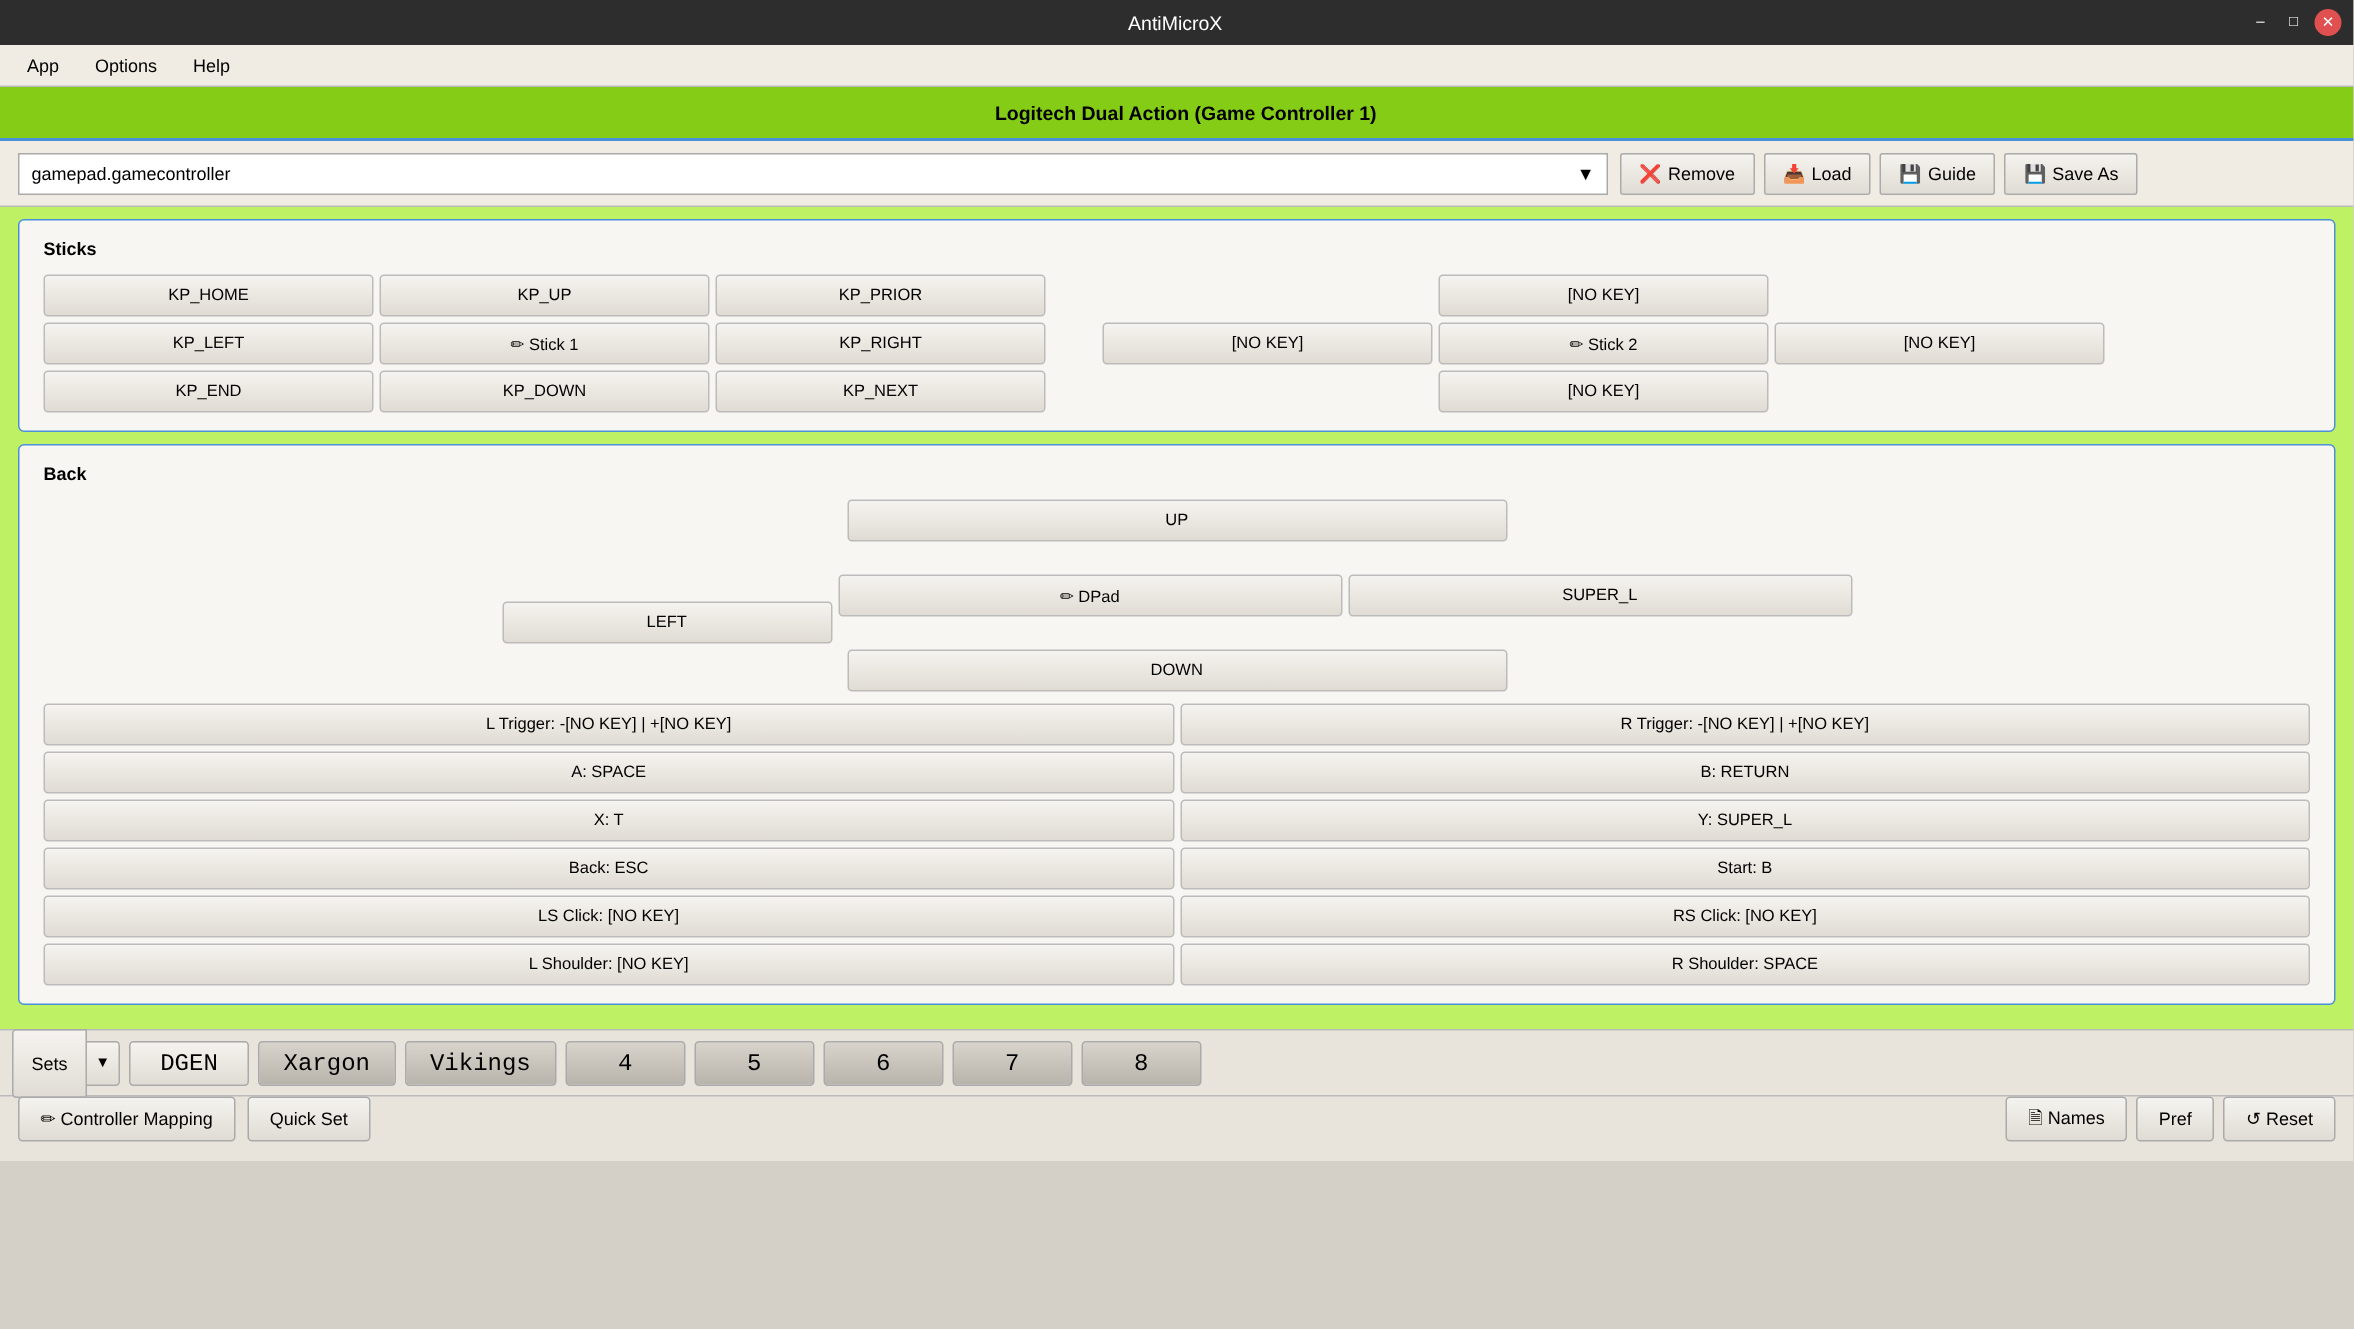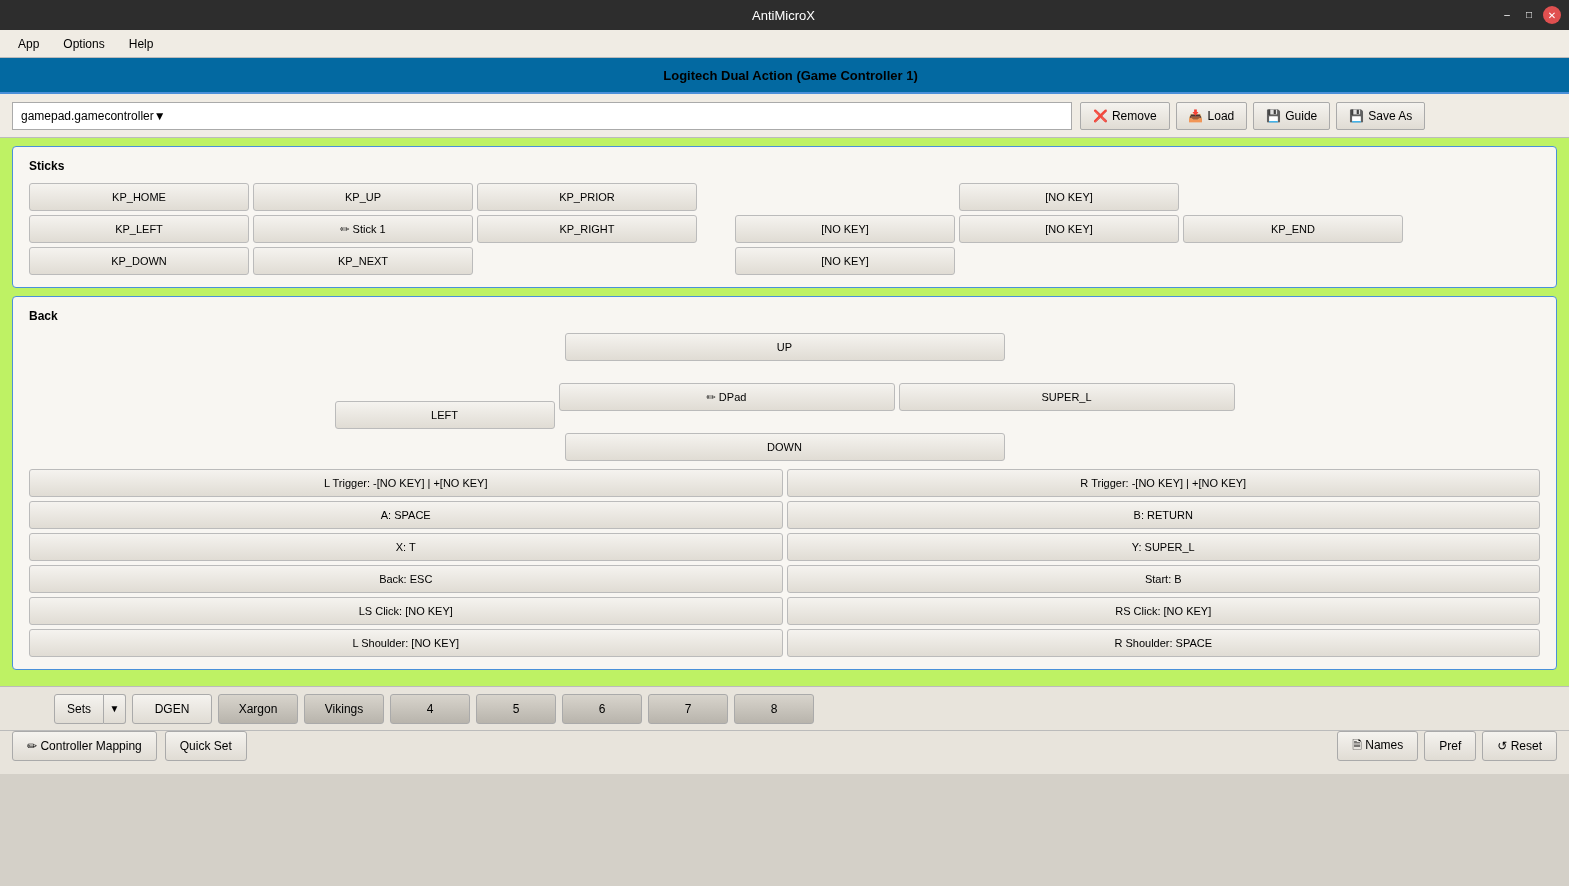--- a/index.html
+++ b/index.html
@@ -62,21 +62,21 @@
       gap: 4px;
     }
     .menu-item {
       padding: 4px 10px;
       cursor: pointer;
       border-radius: 2px;
     }
 
     
     #header-bar {
-      background: #0369a1;
+      background: #84cc16;
       height: 36px;
       display: flex;
       align-items: center;
       justify-content: center;
       border-bottom: 2px solid #4a90d9;
       font-weight: bold;
       font-size: 13px;
       padding-left: 12px;
     }
 
@@ -93,20 +93,21 @@
     .profile-select {
       flex: 1;
       max-width: 1060px;
       height: 28px;
       border: 1px solid #aaa;
       background: #fff;
       padding: 0 8px;
       font-size: 12px;
       display: flex;
       align-items: center;
+      justify-content: space-between;
       cursor: pointer;
     }
     .profile-buttons {
       display: flex;
       gap: 6px;
     }
     .profile-btn {
       height: 28px;
       padding: 0 12px;
       border: 1px solid #aaa;
@@ -161,40 +162,40 @@
       padding: 0 8px;
       gap: 6px;
       border-top: 1px solid #bbb;
     }
     .tab-btn {
       height: 30px;
       padding: 0 16px;
       border: 1px solid #aaa;
       background: linear-gradient(to bottom, #f5f3ef, #e0dcd4);
       cursor: pointer;
-      font-size: 12px;
+      font-size: 16px;
       border-radius: 3px;
       min-width: 80px;
+      font-family: Liberation Mono, monospace;
     }
     .tab-btn.active {
       background: linear-gradient(to bottom, #d8d4cc, #b8b4ac);
     }
     .tab-sets {
       display: flex;
       align-items: center;
     }
     .sets-main {
-      height: 30px;
+      height: 46px;
       padding: 0 12px;
       border: 1px solid #aaa;
       background: linear-gradient(to bottom, #f5f3ef, #e0dcd4);
       cursor: pointer;
       font-size: 12px;
       border-radius: 3px 0 0 3px;
-      margin-left: 46px;
     }
     .sets-arrow {
       height: 30px;
       width: 22px;
       border: 1px solid #aaa;
       border-left: none;
       background: linear-gradient(to bottom, #f5f3ef, #e0dcd4);
       cursor: pointer;
       font-size: 10px;
       border-radius: 0 3px 3px 0;
@@ -298,20 +299,21 @@
       <div class="spacer-cell"></div>
       <div class="spacer-cell"></div>
       <button class="grid-btn">[NO KEY]</button>
       <div class="spacer-cell"></div>
 
       <button class="grid-btn">KP_LEFT</button>
       <button class="grid-btn">✏ Stick 1</button>
       <button class="grid-btn">KP_RIGHT</button>
       <div class="spacer-cell"></div>
       <button class="grid-btn">[NO KEY]</button>
+      <button class="grid-btn">✏ Stick 2</button>
       <button class="grid-btn">[NO KEY]</button>
 
       <button class="grid-btn">KP_END</button>
       <button class="grid-btn">KP_DOWN</button>
       <button class="grid-btn">KP_NEXT</button>
       <div class="spacer-cell"></div>
       <div class="spacer-cell"></div>
       <button class="grid-btn">[NO KEY]</button>
       <div class="spacer-cell"></div>
     </div>

